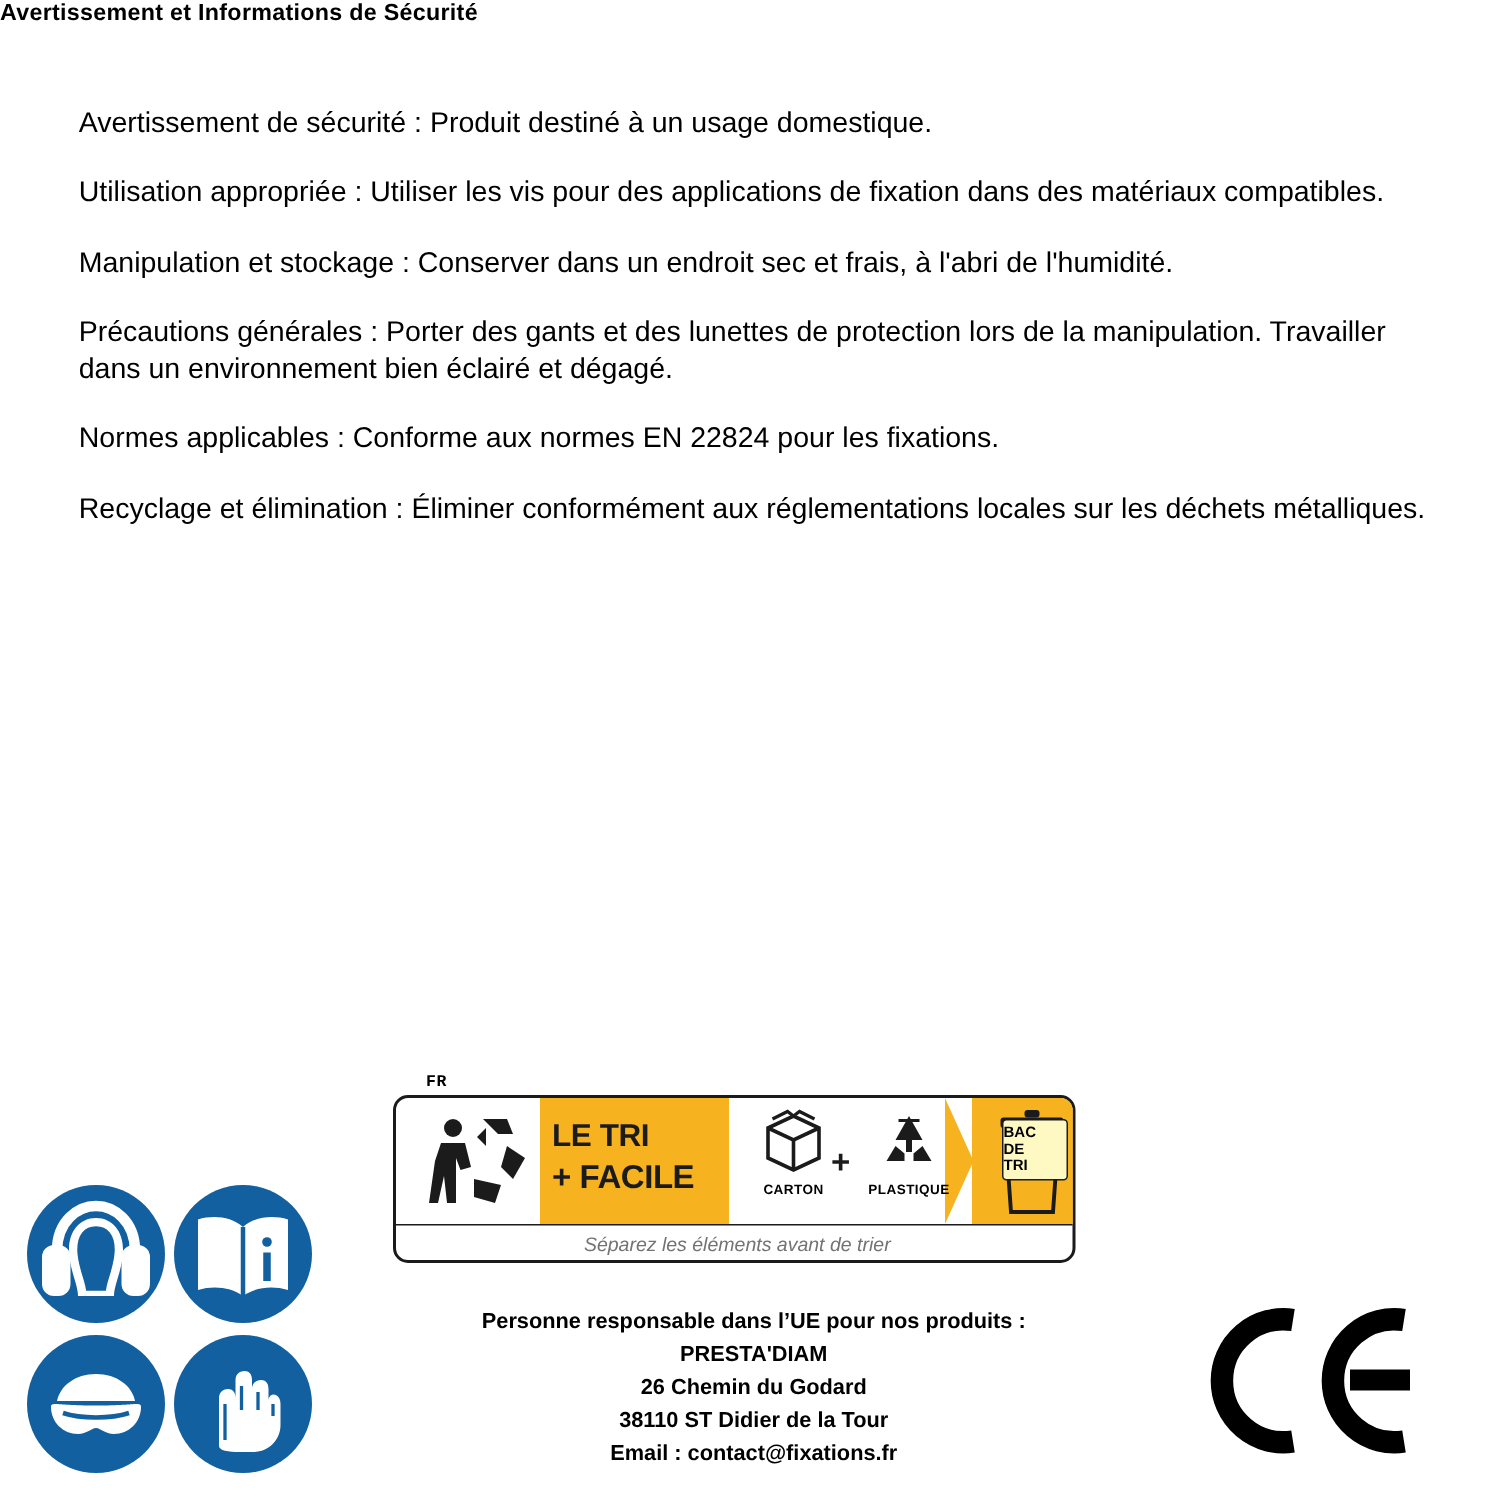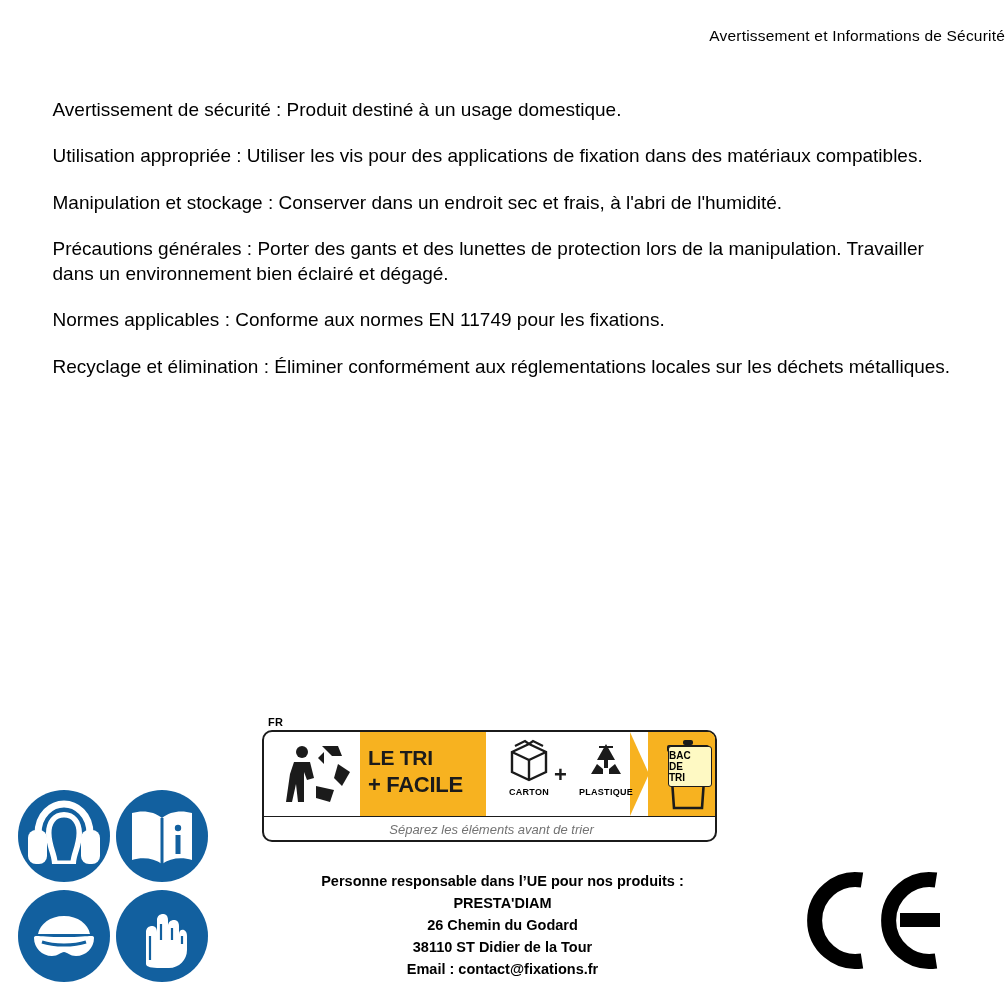--- a/index.html
+++ b/index.html
@@ -8,24 +8,23 @@
     width: 1005px;
     height: 1005px;
     background: #ffffff;
     font-family: "Liberation Sans", sans-serif;
     color: #000000;
     position: relative;
     overflow: hidden;
   }
 
   .page-title {
-    text-align: right;
+    text-align: left;
     font-size: 15.5px;
-    font-weight: normal;
-    padding-top: 27px;
+    font-weight: bold;
     letter-spacing: 0.2px;
   }
 
   .body-text {
     margin: 0 auto;
     width: 900px;
     padding-top: 33px;
   }
   .para {
     font-size: 19px;
@@ -60,22 +59,23 @@
   .tri-block {
     position: absolute;
     left: 262px;
     top: 716px;
     width: 460px;
   }
   .tri-fr {
     font-size: 11px;
     font-weight: bold;
     letter-spacing: 0.4px;
-    margin-left: 6px;
+    margin-left: 22px;
     margin-bottom: 2px;
+    font-family: Liberation Mono, monospace;
   }
   .tri-card {
     position: relative;
     width: 455px;
     height: 112px;
     border: 2px solid #1b1b1b;
     border-radius: 10px;
     background: #ffffff;
     overflow: hidden;
   }
@@ -205,21 +205,21 @@
 </head>
 <body>
 
 <div class="page-title">Avertissement et Informations de Sécurité</div>
 
 <div class="body-text">
   <p class="para">Avertissement de sécurité : Produit destiné à un usage domestique.</p>
   <p class="para">Utilisation appropriée : Utiliser les vis pour des applications de fixation dans des matériaux compatibles.</p>
   <p class="para">Manipulation et stockage : Conserver dans un endroit sec et frais, à l'abri de l'humidité.</p>
   <p class="para">Précautions générales : Porter des gants et des lunettes de protection lors de la manipulation. Travailler dans un environnement bien éclairé et dégagé.</p>
-  <p class="para">Normes applicables : Conforme aux normes EN 11749 pour les fixations.</p>
+  <p class="para">Normes applicables : Conforme aux normes EN 22824 pour les fixations.</p>
   <p class="para">Recyclage et élimination : Éliminer conformément aux réglementations locales sur les déchets métalliques.</p>
 </div>
 
 <div class="picto-grid">
 
   <div class="picto">
     <svg viewBox="0 0 92 92" aria-hidden="true">
 
       <path d="M20 44 C20 24 34 14 46 14 C58 14 72 24 72 44" fill="none" stroke="#ffffff" stroke-width="7"></path>
 

